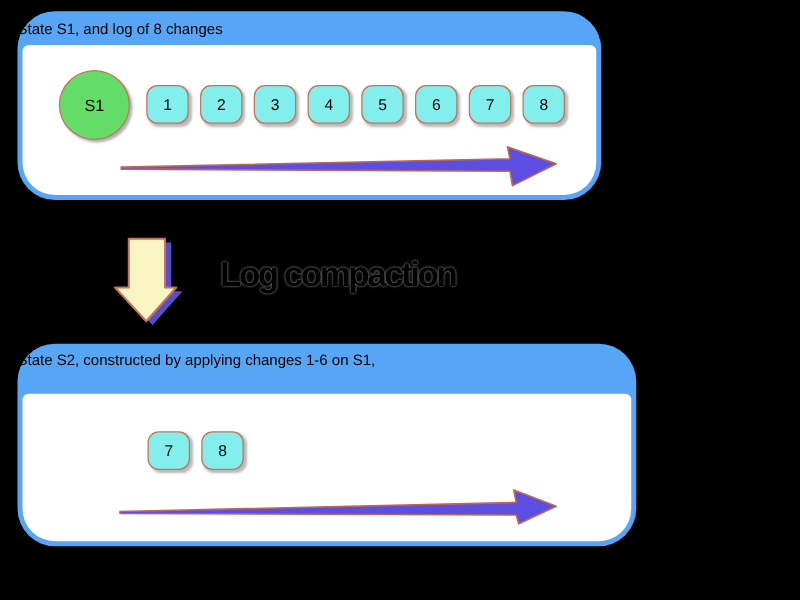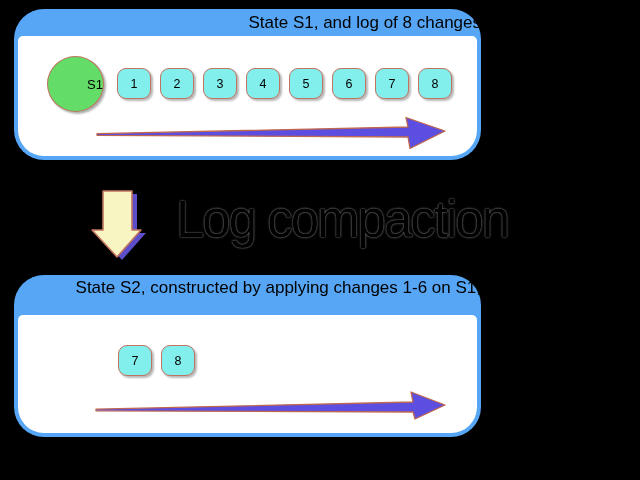--- a/index.html
+++ b/index.html
@@ -14,35 +14,35 @@
     position:absolute; border-radius:30px;
     background:var(--panel_blue,#56A6F5);
   }
   .panel-body {
     position:absolute; left:4px; right:4px; bottom:4px;
     background:var(--panel_body,#FFFFFF);
     border-radius:5px 5px 26px 26px;
   }
   #top-panel   { left:14px; top:9px;   width:467px; height:151px; }
   #top-panel .panel-body    { top:27px; }
-  #bottom-panel{ left:14px; top:275px; width:467px; height:162px; }
+  #bottom-panel{ left:14px; top:275px; width:467px; height:162px;padding-left:28px; }
   #bottom-panel .panel-body { top:40px; }
 
   .panel-title {
-    position:absolute; left:0; right:0; text-align:right;
-    font-size:17px; line-height:16px; color:var(--text,#000);
+    position:absolute; left:0; right:0; text-align:left;
+    font-size:12px; line-height:16px; color:var(--text,#000);
   }
   #top-panel .panel-title    { top:6px; }
   #bottom-panel .panel-title { top:5px; }
 
   .state-circle {
     position:absolute; border-radius:50%;
     background:var(--state_green,#63DC68);
     border:1.5px solid var(--shape_outline,#C1745F);
-    display:flex; align-items:center; justify-content:flex-end;
+    display:flex; align-items:center; justify-content:center;
     font-size:13px;
     box-shadow:2px 2px 2px rgba(80,80,80,0.45);
   }
   #s1-circle { left:33px; top:47px; width:55px; height:54px; }
   #s2-circle { left:32px; top:56px; width:58px; height:57px; }
 
   .log-row { position:absolute; display:flex; gap:9px; }
   #top-log-row    { left:103px; top:59px; }
   #bottom-log-row { left:104px; top:70px; }
   .log-entry {
@@ -66,21 +66,21 @@
   #down-arrow-svg { left:80px; top:182px; }
   .d-arrow-shadow { fill:var(--down_arrow_shadow,#5B4EC8); }
   .d-arrow-main {
     fill:var(--down_arrow_fill,#F8F5C2);
     stroke:var(--shape_outline,#C1745F);
     stroke-width:1.6; stroke-linejoin:round;
   }
 
   #transition-label {
     position:absolute; left:176px; top:197px;
-    font-size:51px; font-weight:normal; letter-spacing:-2px;
+    font-size:28px; font-weight:bold; letter-spacing:-2px;
     line-height:46px; white-space:nowrap; color:var(--text,#000);
     text-shadow:0 0 2px #8a8a8a, 0 0 1px #555;
     text-align:right;
   }
 </style>
 </head>
 <body>
 
 <div class="panel" id="top-panel">
   <div class="panel-title">State S1, and log of 8 changes</div>

